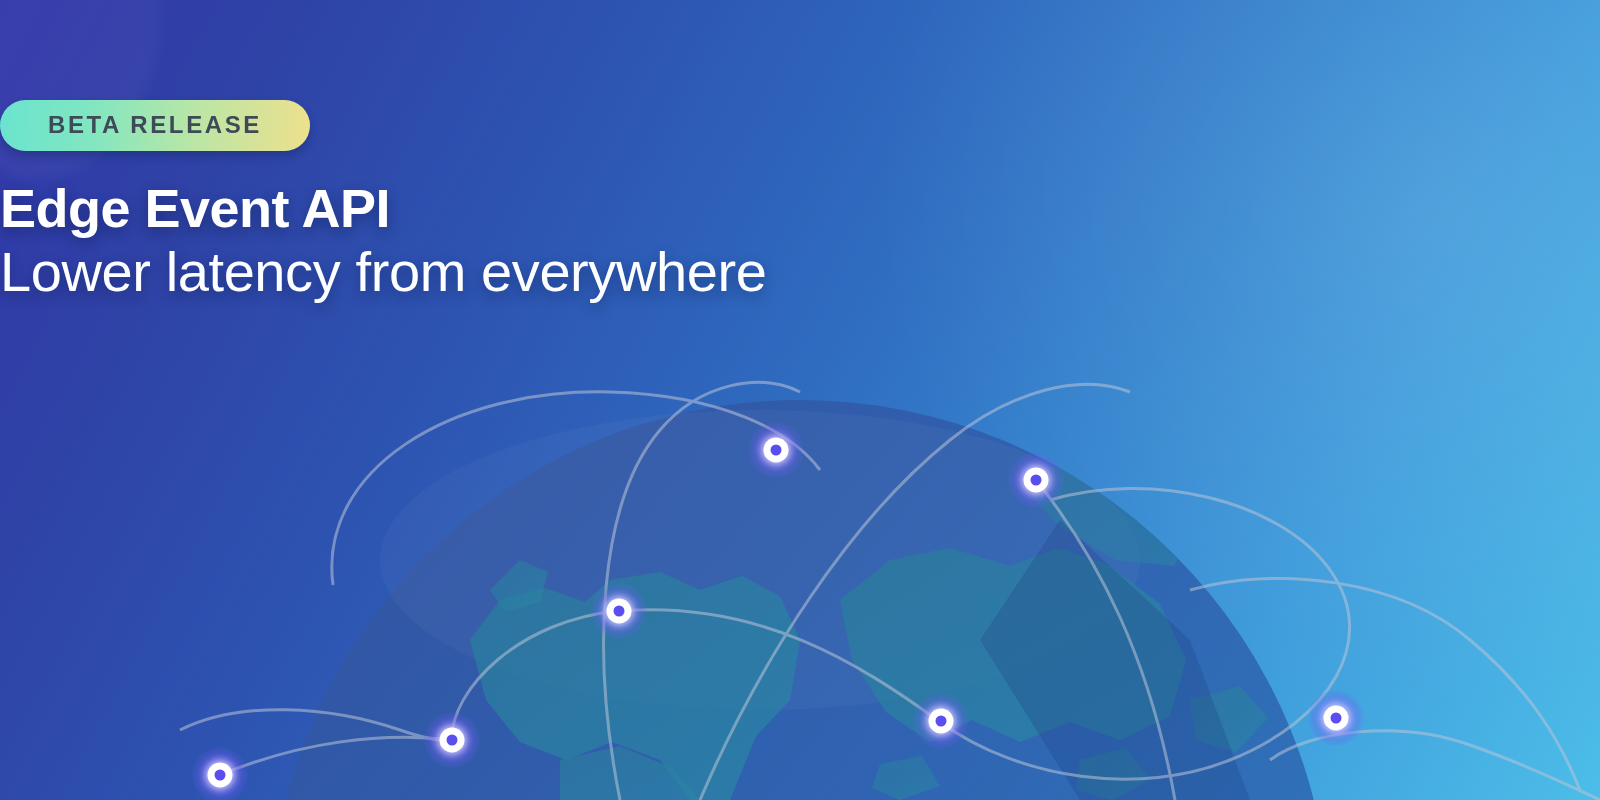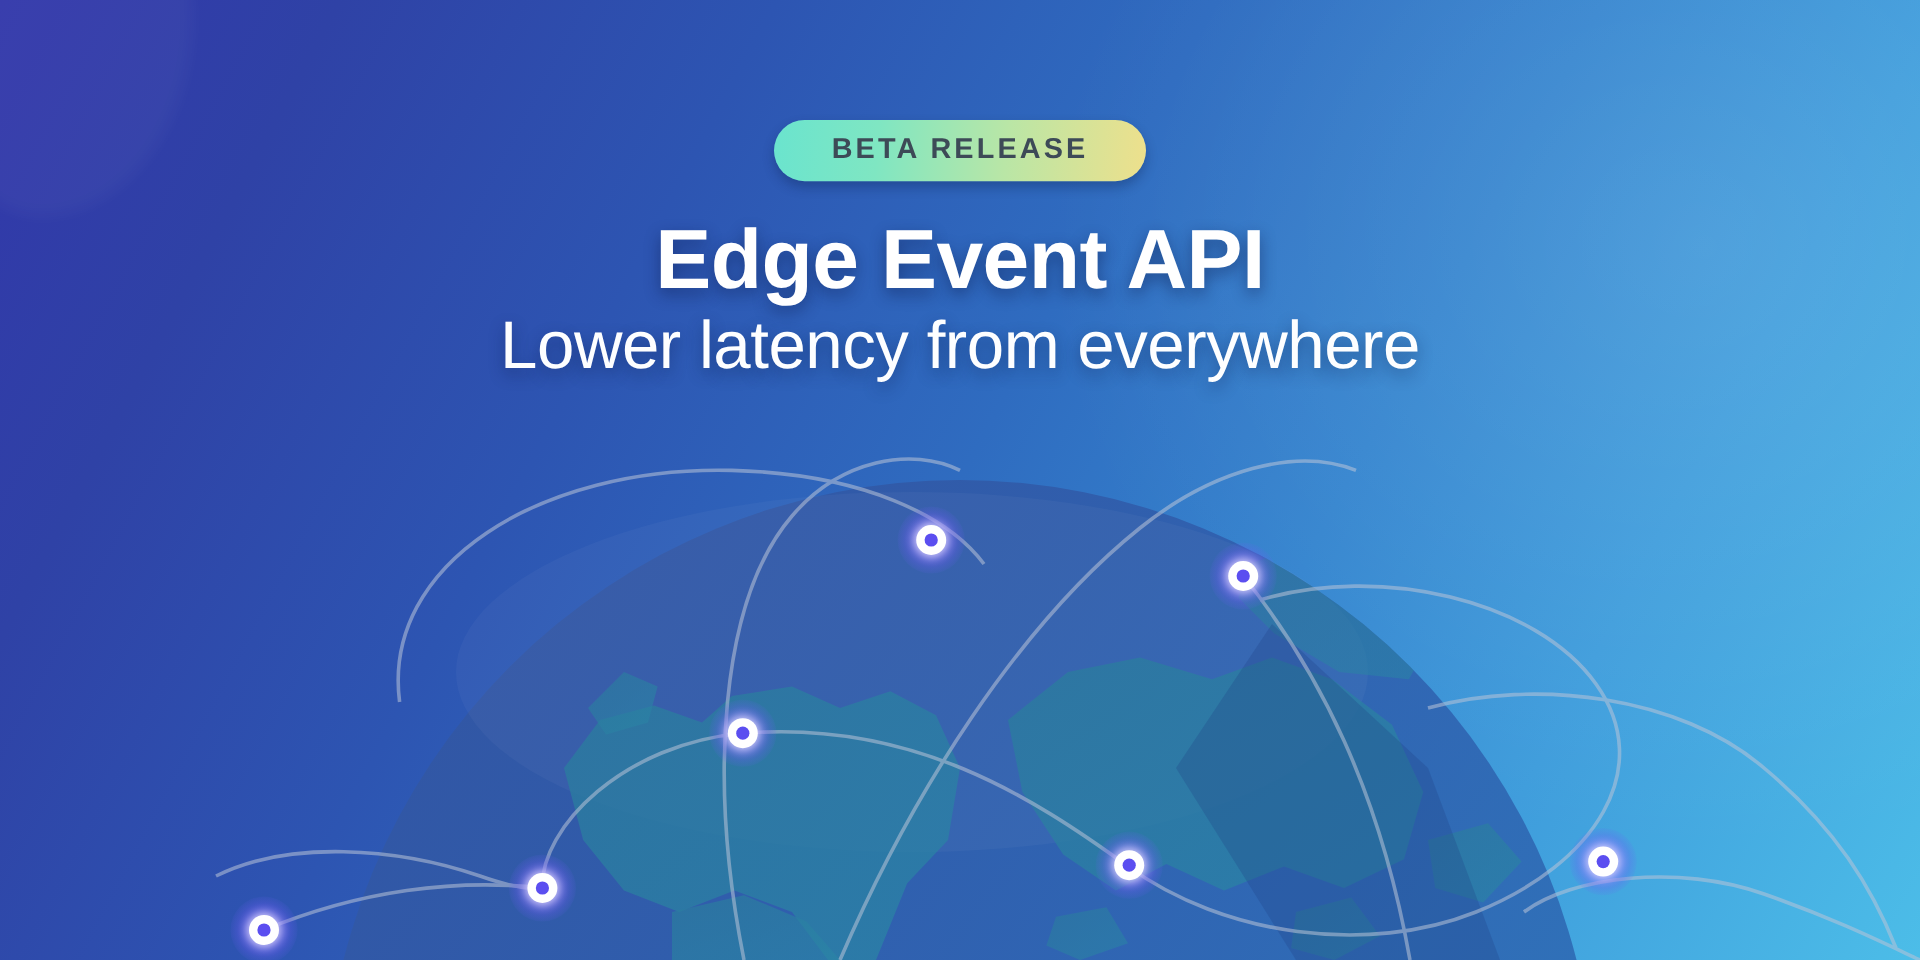--- a/index.html
+++ b/index.html
@@ -62,21 +62,21 @@
     height: 800px;
     pointer-events: none;
   }
 
   
   .content {
     position: absolute;
     left: 0;
     top: 0;
     width: 1600px;
-    text-align: center;
+    text-align: left;
     z-index: 6;
   }
 
   .badge {
     display: inline-block;
     margin-top: 100px;
     padding: 13px 48px 14px 48px;
     border-radius: 999px;
     background: linear-gradient(95deg, #6ae4ce 0%, #7fe6c2 28%, #b9e6a6 62%, #eee08c 100%);
     color: #3d4a57;
@@ -84,21 +84,21 @@
     font-weight: bold;
     letter-spacing: 2.6px;
     line-height: 1;
     box-shadow: 0 5px 10px rgba(10,25,70,0.30);
     white-space: nowrap;
   }
 
   .title {
     margin: 30px 0 0 0;
     color: #ffffff;
-    font-size: 70px;
+    font-size: 54px;
     font-weight: bold;
     letter-spacing: -0.5px;
     line-height: 1.02;
     text-shadow: 0 5px 13px rgba(12,28,78,0.48);
   }
 
   .subtitle {
     margin: 6px 0 0 0;
     color: #fdfeff;
     font-size: 56px;

